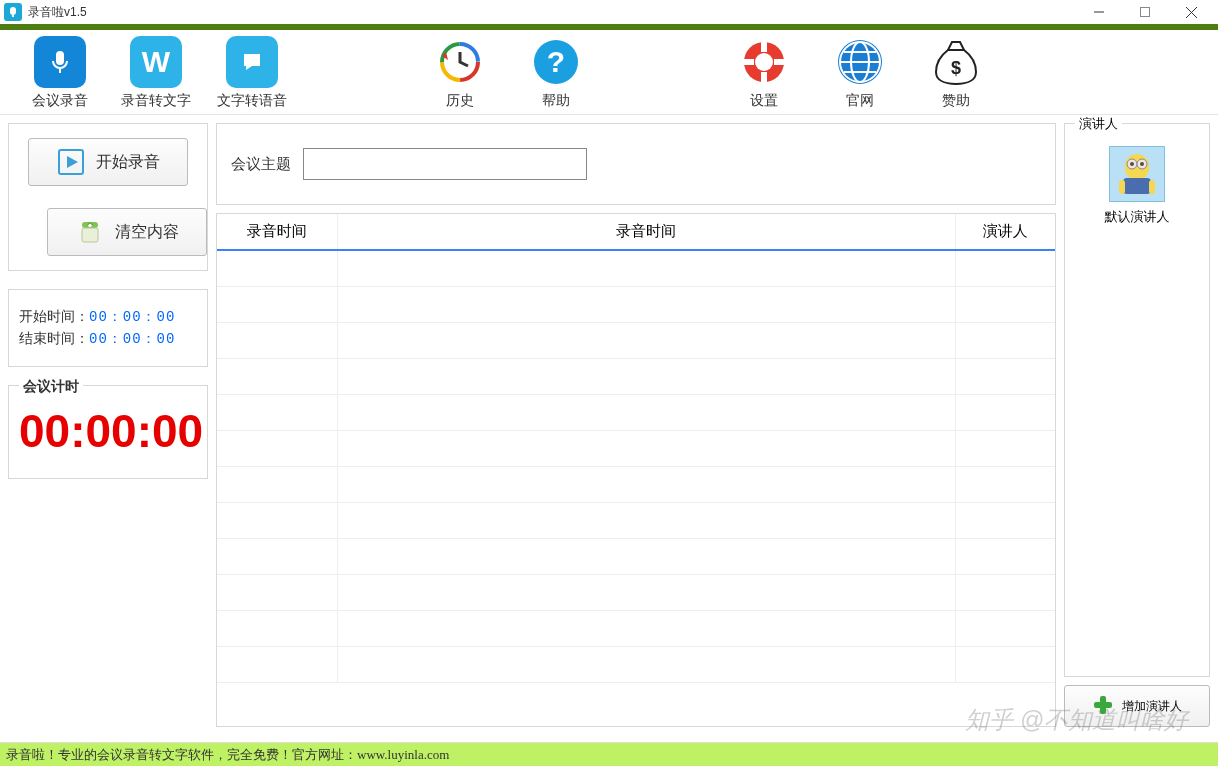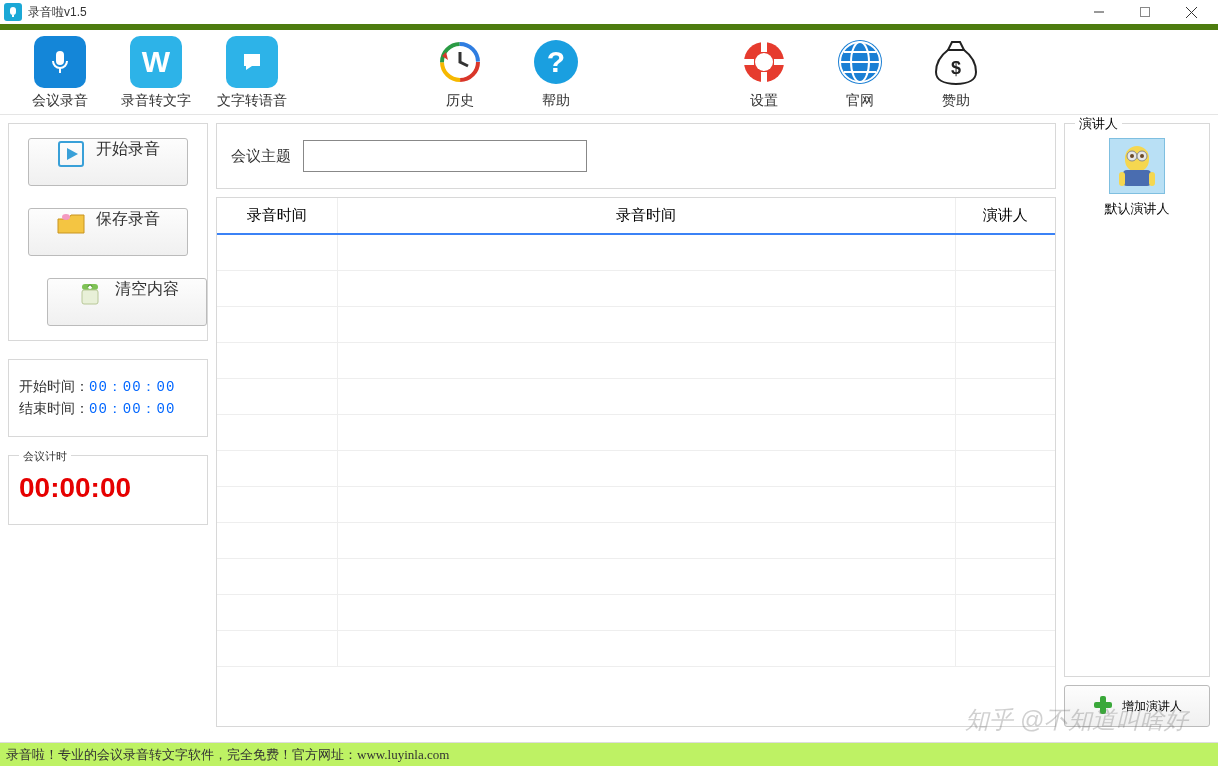--- a/index.html
+++ b/index.html
@@ -11,43 +11,43 @@
 .titlebar .win-controls { display: flex; }
 .titlebar .win-btn { width: 46px; height: 30px; display: flex; align-items: center; justify-content: center; cursor: pointer; }
 .toolbar { display: flex; align-items: flex-start; padding: 6px 12px 4px; border-bottom: 1px solid #e5e5e5; gap: 0; }
 .toolbar .tool-item { display: flex; flex-direction: column; align-items: center; width: 96px; cursor: pointer; }
 .toolbar .tool-item .ico { width: 52px; height: 52px; border-radius: 10px; display: flex; align-items: center; justify-content: center; }
 .toolbar .tool-item .lbl { font-size: 14px; color: #333; margin-top: 4px; }
 .toolbar .spacer-sm { width: 112px; }
 .content { display: flex; padding: 8px 8px 0 8px; height: 612px; gap: 8px; }
 .left-col { width: 200px; display: flex; flex-direction: column; gap: 18px; }
 .panel { border: 1px solid #d8d8d8; padding: 14px 14px; }
-.action-btn { width: 160px; height: 48px; border: 1px solid #bbb; background: linear-gradient(#fdfdfd,#f0f0f0); border-radius: 3px; display: flex; align-items: flex-start; justify-content: center; gap: 10px; font-size: 16px; color: #333; cursor: pointer; margin: 0 auto 22px; }
+.action-btn { width: 160px; height: 48px; border: 1px solid #bbb; background: linear-gradient(#fdfdfd,#f0f0f0); border-radius: 3px; display: flex; align-items: center; justify-content: center; gap: 10px; font-size: 16px; color: #333; cursor: pointer; margin: 0 auto 22px; }
 .action-btn:last-child { margin-bottom: 0; margin-left: 24px; }
 .action-btn .bico { width: 30px; height: 30px; display: flex; align-items: center; justify-content: center; }
 .time-panel { border: 1px solid #d8d8d8; padding: 14px 10px; }
 .time-row { font-size: 14px; color: #333; margin: 4px 0; }
 .time-row .val { color: #0066ff; font-family: "Courier New", monospace; letter-spacing: 1px; }
 .timer-panel { border: 1px solid #d8d8d8; padding: 6px 10px 20px; position: relative; }
-.timer-panel .legend { position: relative; top: -14px; background: #fff; padding: 0 4px; font-size: 11px; color: #333; display: inline-block; }
-.timer-panel .big { font-size: 28px; font-weight: bold; color: #e60000; font-family: Arial, sans-serif; margin-top: -6px; }
+.timer-panel .legend { position: relative; top: -14px; background: #fff; padding: 0 4px; font-size: 14px; color: #333; display: inline-block; font-weight: bold; }
+.timer-panel .big { font-size: 46px; font-weight: bold; color: #e60000; font-family: Arial, sans-serif; margin-top: -6px; }
 .center-col { flex: 1; display: flex; flex-direction: column; gap: 8px; }
-.topic-box { border: 1px solid #d8d8d8; padding: 16px 14px; display: flex; align-items: center; gap: 12px; }
+.topic-box { border: 1px solid #d8d8d8; padding: 24px 14px; display: flex; align-items: center; gap: 12px; }
 .topic-box .lab { font-size: 15px; color: #333; }
 .topic-box input { width: 284px; height: 32px; border: 1px solid #888; padding: 0 6px; font-size: 14px; }
 .table-box { border: 1px solid #d8d8d8; flex: 1; overflow: hidden; }
 table { width: 100%; border-collapse: collapse; }
 th { text-align: center; font-weight: normal; font-size: 15px; padding: 8px 6px; border-right: 1px solid #eee; border-bottom: 2px solid #3b82f6; }
 th:last-child { border-right: none; }
 td { height: 36px; border-right: 1px solid #eee; border-bottom: 1px solid #eee; }
 td:last-child { border-right: none; }
 .right-col { width: 146px; display: flex; flex-direction: column; }
 .speaker-panel { border: 1px solid #d8d8d8; flex: 1; position: relative; padding: 10px 6px; }
 .speaker-panel .legend { position: absolute; top: -9px; left: 10px; background: #fff; padding: 0 4px; font-size: 13px; }
-.speaker-item { display: flex; flex-direction: column; align-items: center; width: 78px; margin: 4px auto 0; }
+.speaker-item { display: flex; flex-direction: column; align-items: center; width: 78px; margin: 12px auto 0; }
 .speaker-item .avatar { width: 56px; height: 56px; background: #b9e0f5; border: 1px solid #7fbfe0; display: flex; align-items: center; justify-content: center; }
 .speaker-item .name { font-size: 13px; margin-top: 6px; text-align: center; }
 .add-speaker { margin-top: 8px; height: 42px; border: 1px solid #bbb; background: linear-gradient(#fdfdfd,#f0f0f0); border-radius: 3px; display: flex; align-items: center; justify-content: center; gap: 8px; font-size: 12px; cursor: pointer; }
 .statusbar { position: absolute; bottom: 0; left: 0; right: 0; height: 24px; background: #bef264; border-top: 1px solid #ddd; font-size: 13px; color: #333; display: flex; align-items: center; padding: 0 6px; font-family: "SimSun", serif; }
 .watermark { position: absolute; right: 30px; bottom: 30px; font-size: 24px; color: rgba(120,120,120,0.35); font-style: italic; pointer-events: none; }
 </style>
 </head>
 <body>
 
 <div class="titlebar">
@@ -170,29 +170,20 @@
   <div class="left-col">
     <div class="panel">
       <div class="action-btn">
         <span class="bico">
             <svg width="30" height="30">
               <rect x="3" y="3" width="24" height="24" rx="2" fill="none" stroke="#39a0d8" stroke-width="2"></rect>
               <polygon points="11,9 22,15 11,21" fill="#39a0d8"></polygon>
             </svg>
           </span>
         <span>开始录音</span>
-      </div>
-      <div class="action-btn">
-        <span class="bico">
-            <svg width="30" height="26">
-              <path d="M2 8h10l3-4h13v18H2z" fill="#f4c542" stroke="#c89420" stroke-width="1"></path>
-              <ellipse cx="10" cy="6" rx="4" ry="3" fill="#f49ac1"></ellipse>
-            </svg>
-          </span>
-        <span>保存录音</span>
       </div>
       <div class="action-btn">
         <span class="bico">
             <svg width="28" height="28">
               <rect x="6" y="4" width="16" height="6" rx="3" fill="#7fc256"></rect>
               <rect x="6" y="10" width="16" height="14" rx="2" fill="#e8f0d8" stroke="#b8c898"></rect>
               <circle cx="14" cy="7" r="2" fill="#fff"></circle>
               <path d="M12 7a2 2 0 0 1 4 0" fill="none" stroke="#4a8a2a"></path>
             </svg>
           </span>

